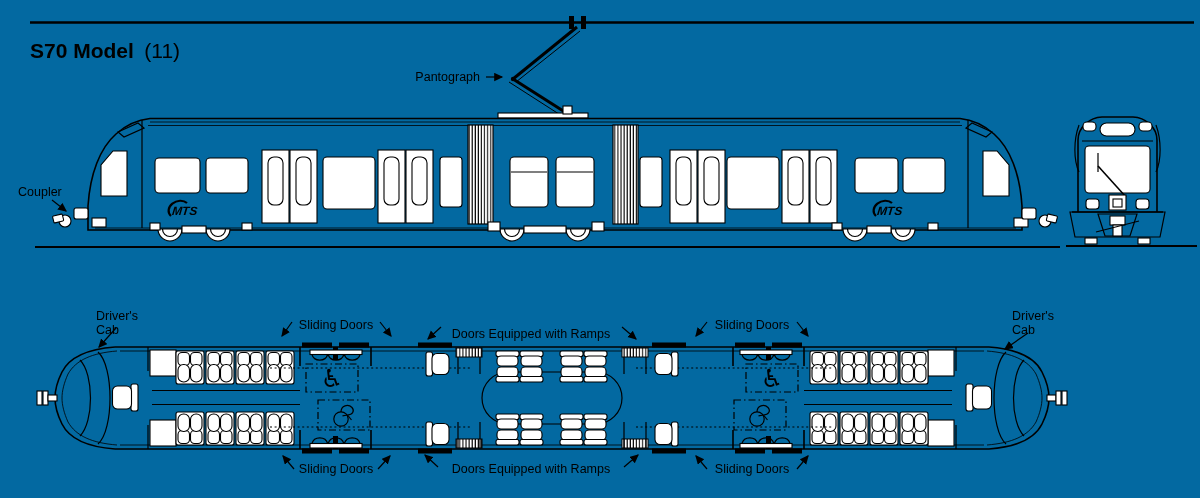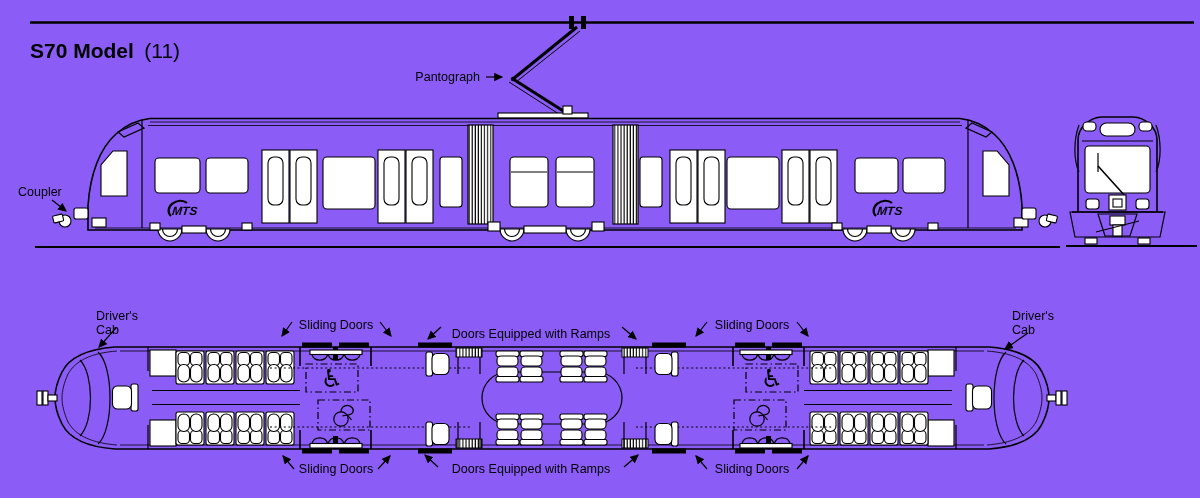--- a/index.html
+++ b/index.html
@@ -1,16 +1,16 @@
 <!DOCTYPE html>
 <html><head>
 <meta charset="utf-8">
 <style>
   html,body{margin:0;padding:0;background:#ffffff;}
-  .page{position:relative;width:1200px;height:498px;background:#8b5cf6;overflow:hidden;
+  .page{position:relative;width:1200px;height:498px;background:#0369a1;overflow:hidden;
         font-family:"Liberation Sans", sans-serif;}
   svg{display:block;}
   .ln{fill:none;stroke:#000;stroke-width:1.2;}
   .ln15{fill:none;stroke:#000;stroke-width:1.6;}
   .ln2{fill:none;stroke:#000;stroke-width:2.2;}
   .thin{fill:none;stroke:#000;stroke-width:0.8;}
   .w{fill:#fff;stroke:#000;stroke-width:1.1;}
   .blk{fill:#000;stroke:none;}
   .lbl{font-size:12.5px;fill:#000;}
   .ttl1{font-size:21px;font-weight:bold;fill:#000;}

